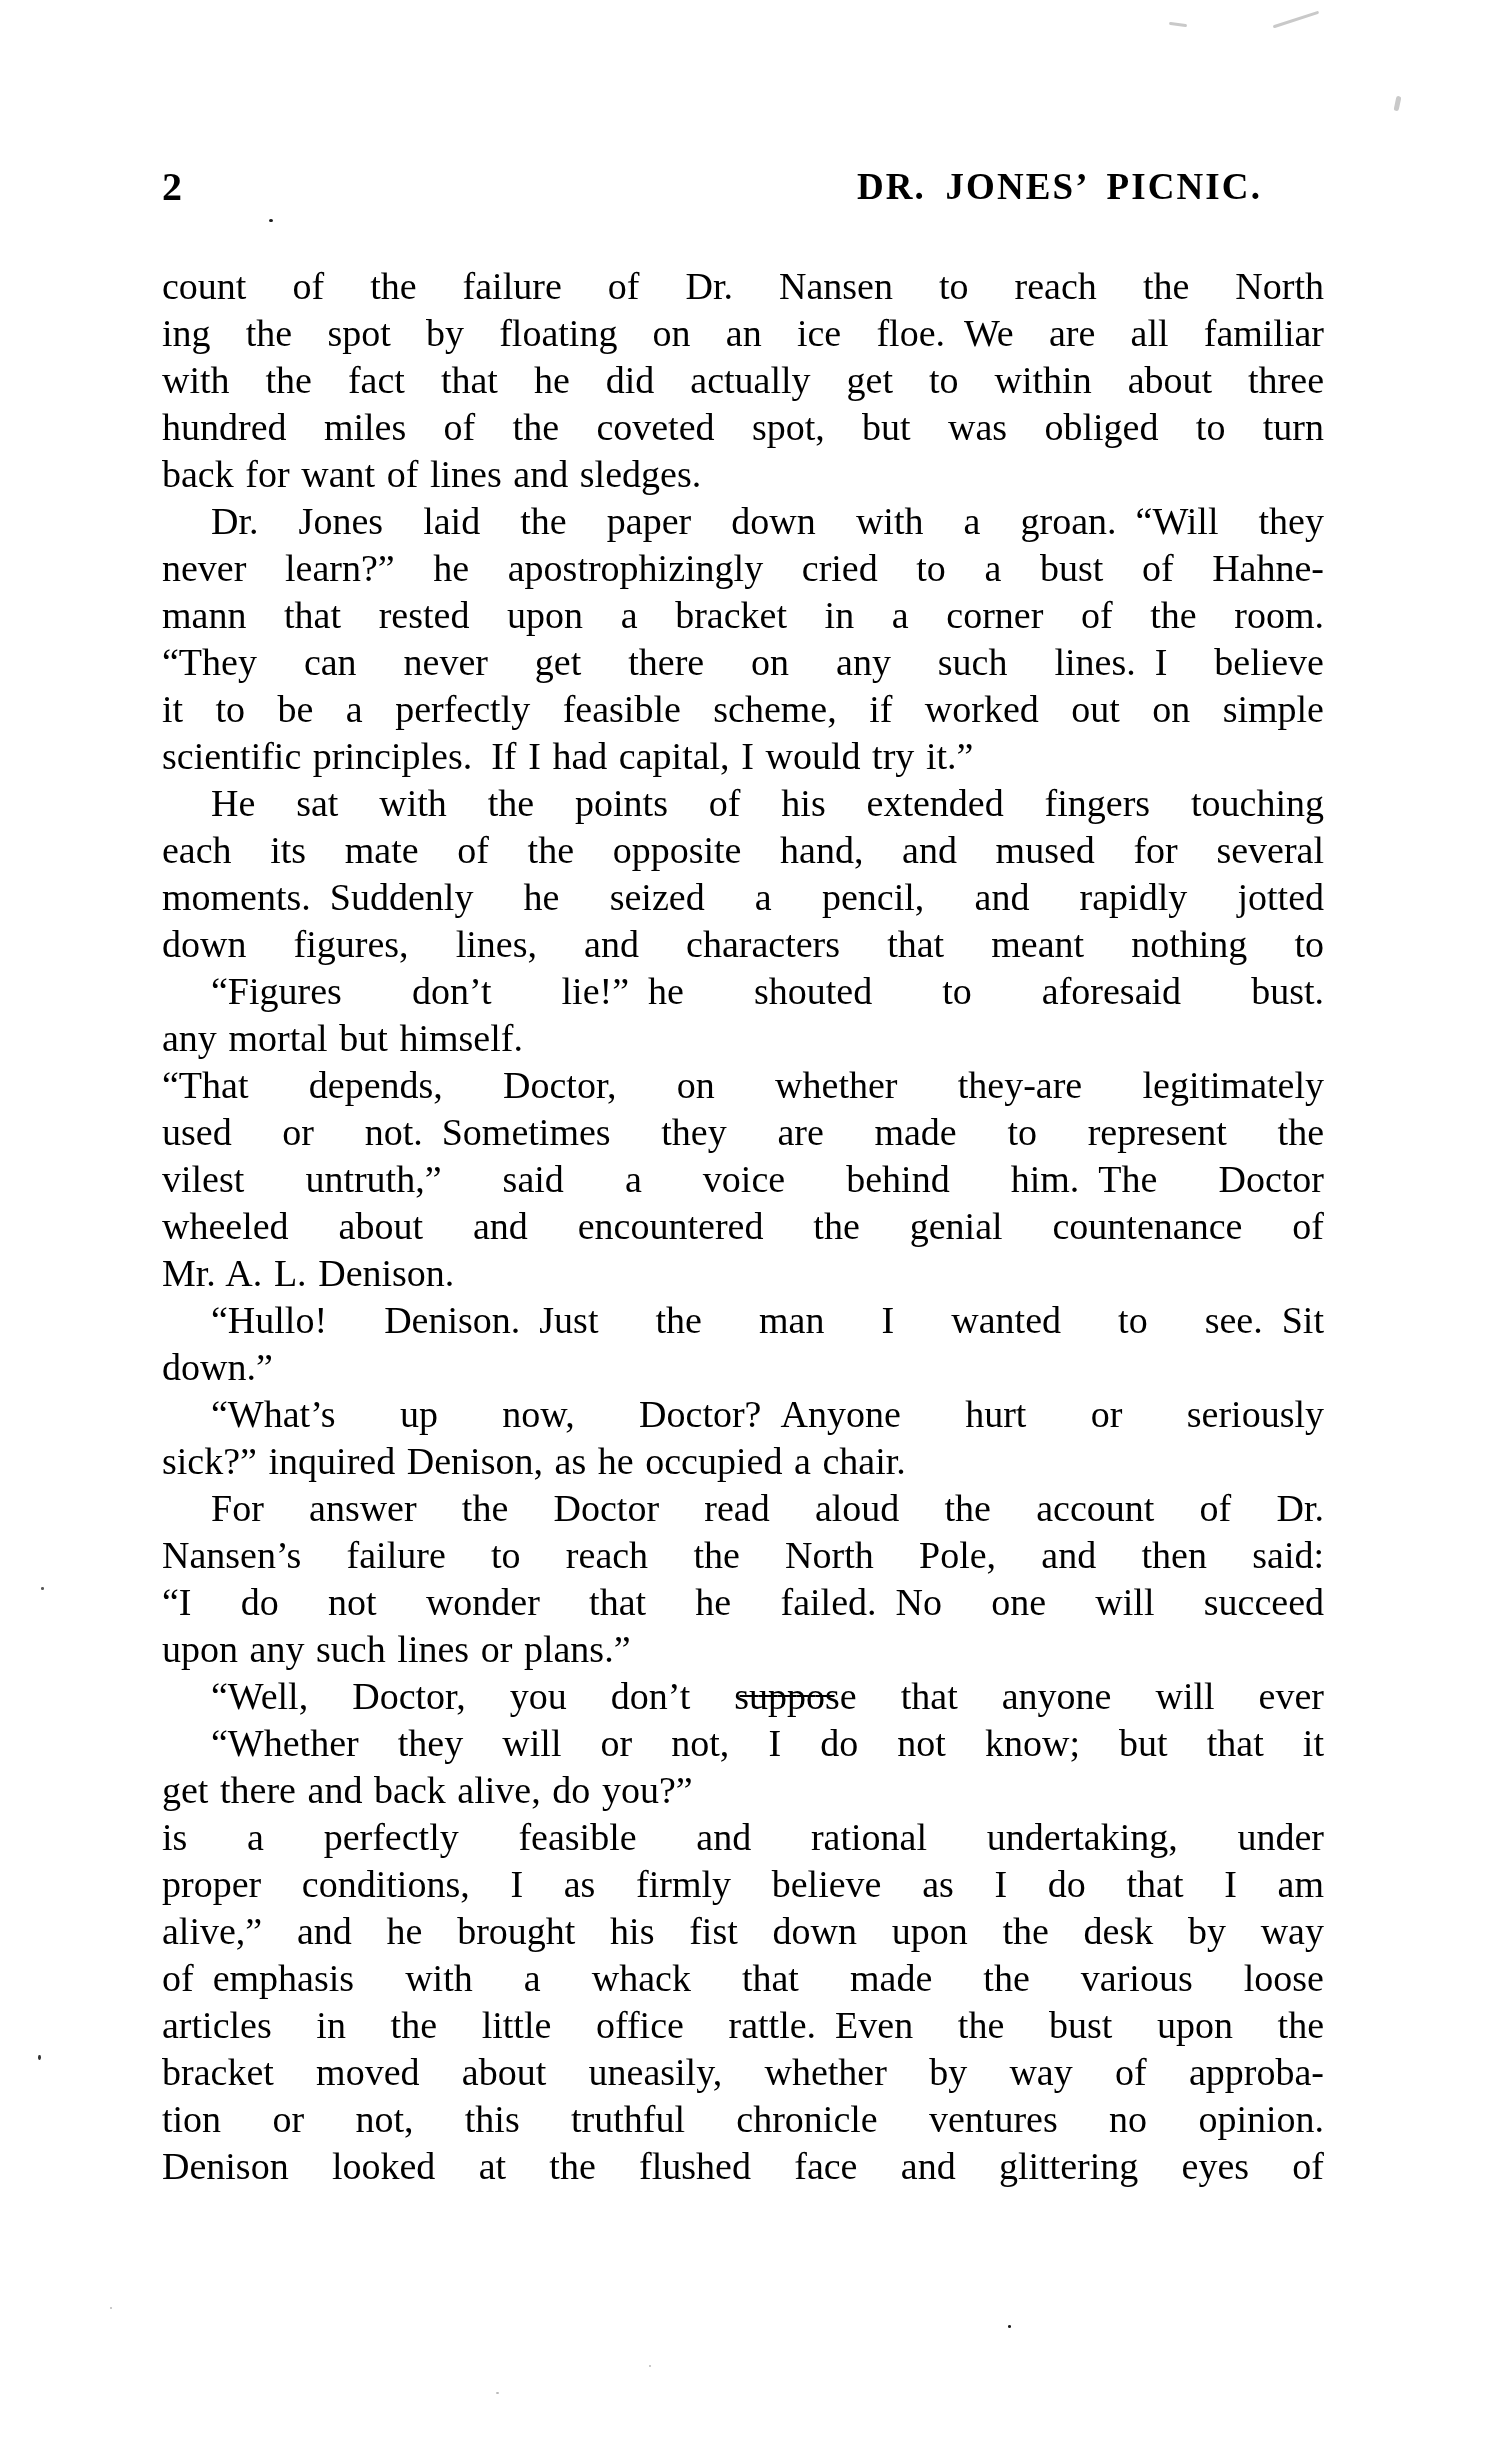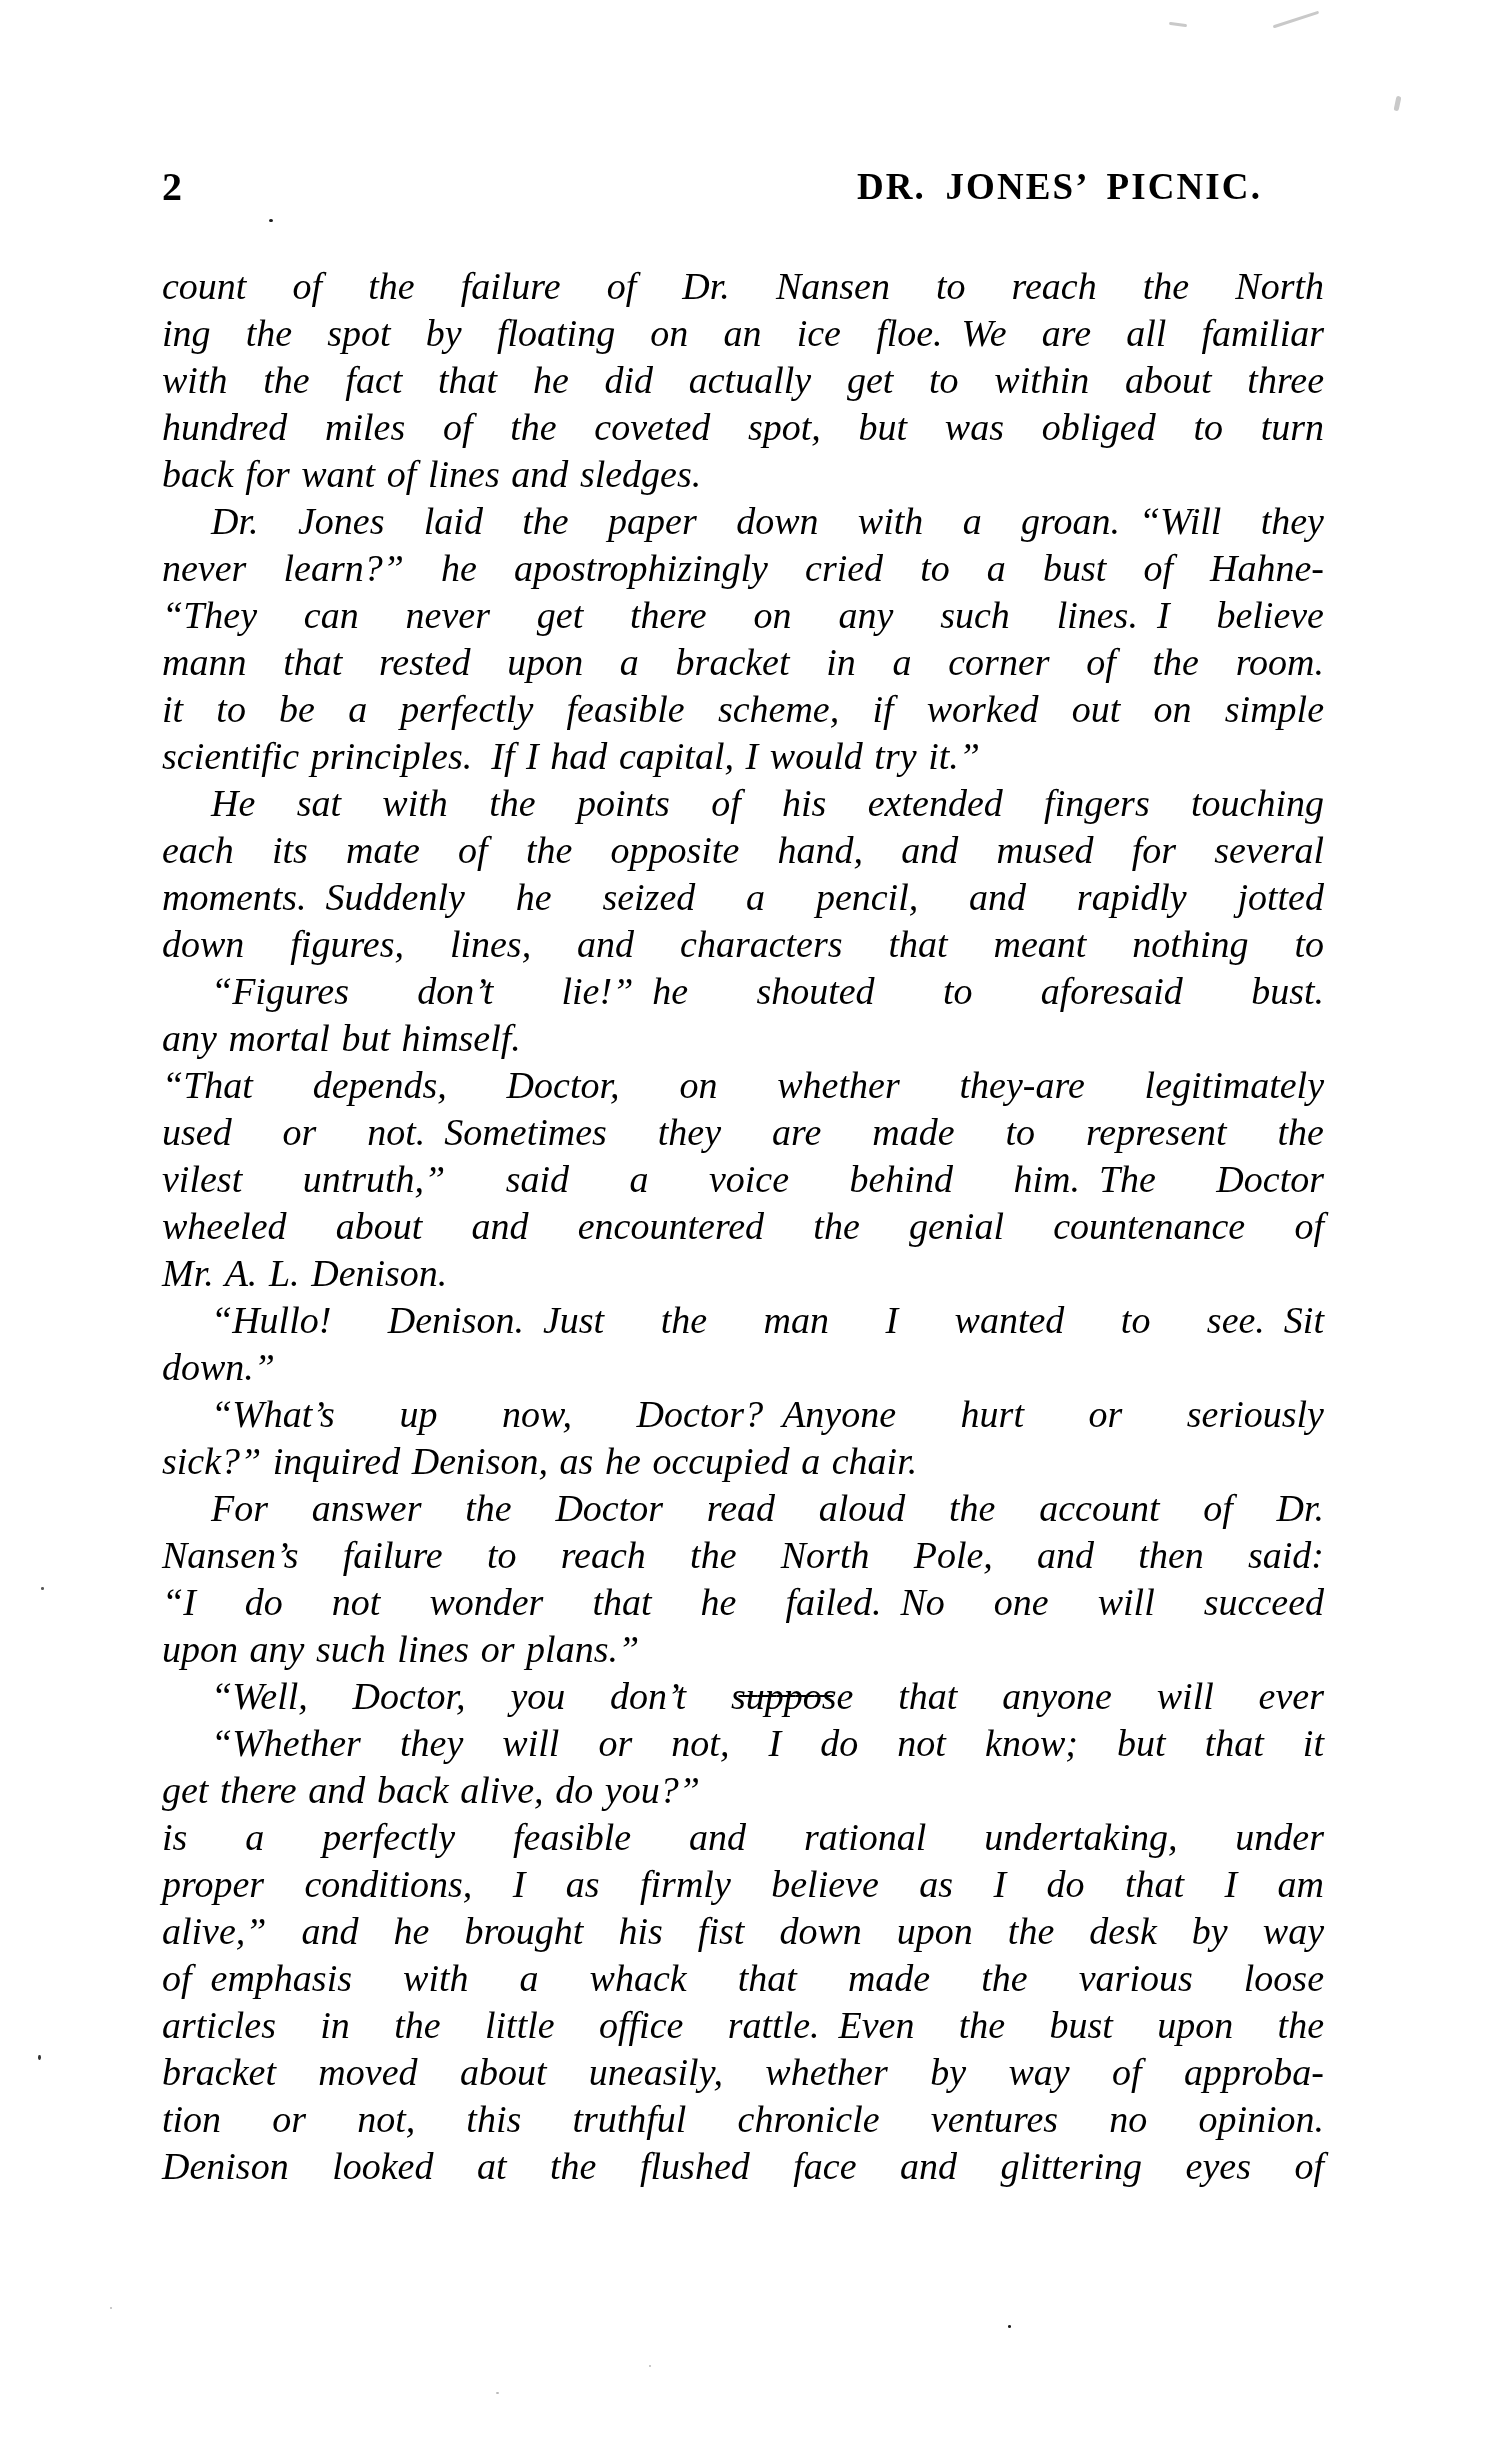--- a/index.html
+++ b/index.html
@@ -50,21 +50,20 @@
     top: 263px;
     left: 162px;
     width: 1162px;
     font-size: 38px;
     line-height: 47px;
     word-spacing: 2.1px;
   }
   .line {
     text-align: justify;
     text-align-last: justify;
-    font-style: italic;
   }
   .line.short {
     text-align-last: left;
   }
   .line.ind {
     text-indent: 49px;
   }
   .speck {
     position: absolute;
     background: #1c1c1c;
@@ -90,22 +89,22 @@
   </div>
 
   <div class="body-text">
       <div class="line">count of the failure of Dr. Nansen to reach the North</div>
       <div class="line">ing the spot by floating on an ice floe. We are all familiar</div>
       <div class="line">with the fact that he did actually get to within about three</div>
       <div class="line">hundred miles of the coveted spot, but was obliged to turn</div>
       <div class="line short">back for want of lines and sledges.</div>
       <div class="line ind">Dr. Jones laid the paper down with a groan. “Will they</div>
       <div class="line">never learn?” he apostrophizingly cried to a bust of Hahne-</div>
+      <div class="line">mann that rested upon a bracket in a corner of the room.</div>
       <div class="line">“They can never get there on any such lines. I believe</div>
-      <div class="line">mann that rested upon a bracket in a corner of the room.</div>
       <div class="line">it to be a perfectly feasible scheme, if worked out on simple</div>
       <div class="line short">scientific principles. If I had capital, I would try it.”</div>
       <div class="line ind">He sat with the points of his extended fingers touching</div>
       <div class="line">each its mate of the opposite hand, and mused for several</div>
       <div class="line">moments. Suddenly he seized a pencil, and rapidly jotted</div>
       <div class="line">down figures, lines, and characters that meant nothing to</div>
       <div class="line ind">“Figures don’t lie!” he shouted to aforesaid bust.</div>
       <div class="line short">any mortal but himself.</div>
       <div class="line">“That depends, Doctor, on whether they-are legitimately</div>
       <div class="line">used or not. Sometimes they are made to represent the</div>

